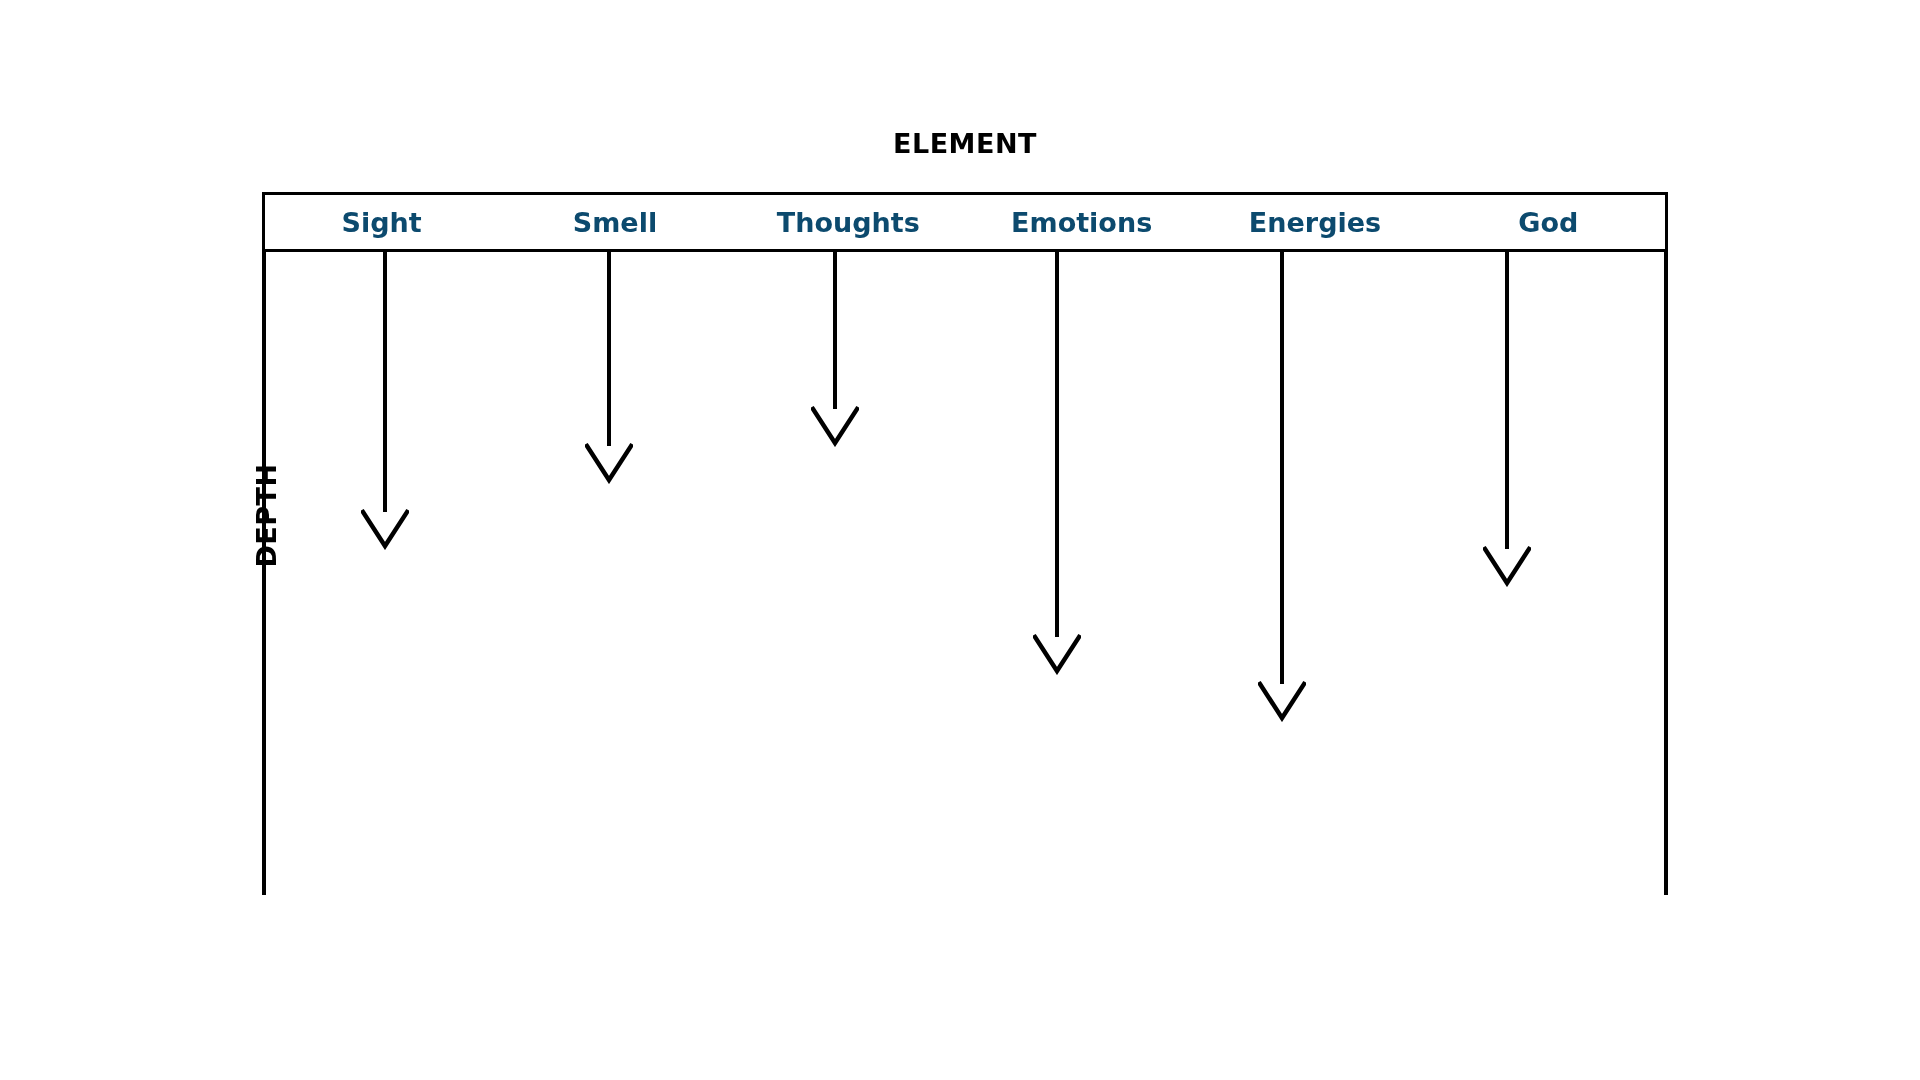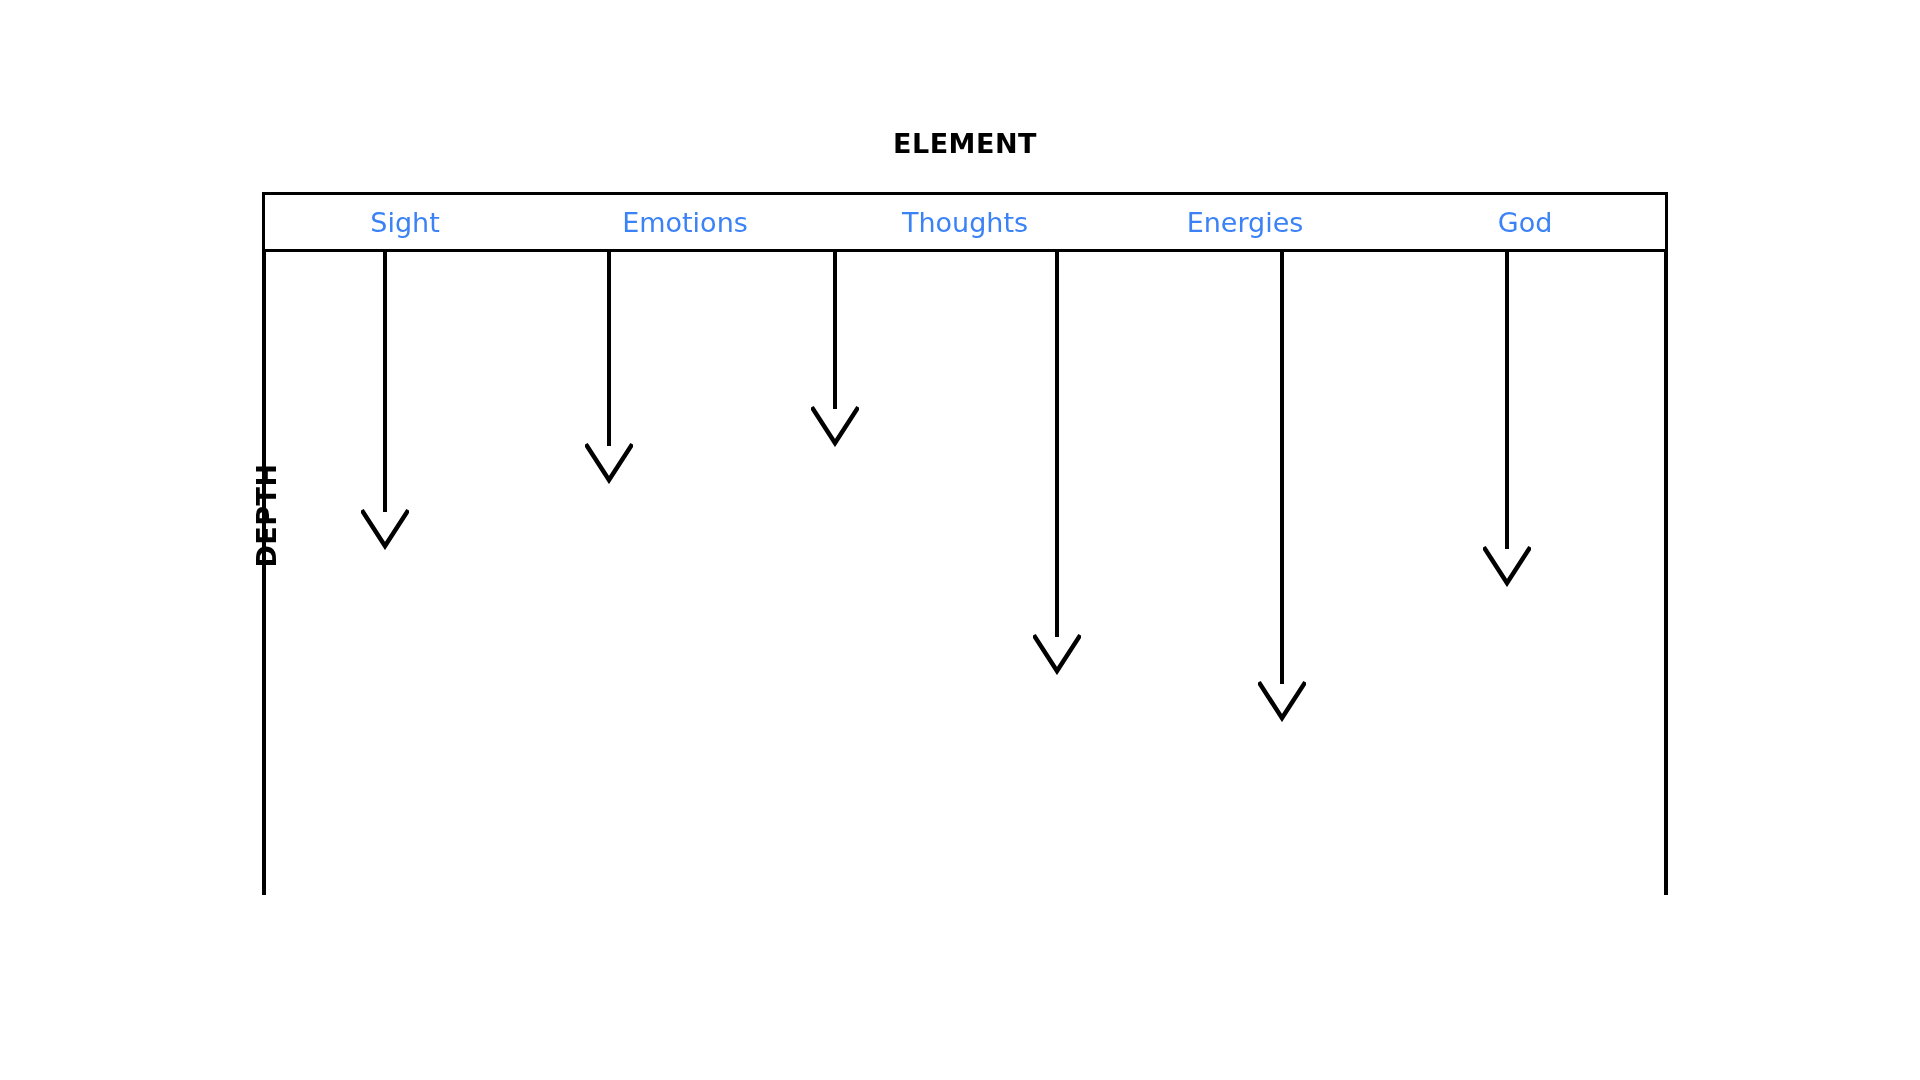--- a/index.html
+++ b/index.html
@@ -66,23 +66,23 @@
     border: 3px solid #000;
     display: flex;
     background: #fff;
   }
   .header-cell {
     flex: 1 1 0;
     display: flex;
     align-items: center;
     justify-content: center;
     font-size: 27px;
-    font-weight: normal;
+    font-weight: bold;
     line-height: 1;
-    color: #3b82f6;
+    color: #0c4a6e;
     white-space: nowrap;
     box-sizing: border-box;
   }
 
   
   #axis-left {
     position: absolute;
     left: 262px;
     top: 252px;
     width: 4px;
@@ -134,24 +134,27 @@
 
   <div id="chart-title">ELEMENT</div>
 
   <div id="depth-label">DEPTH</div>
 
   <div id="header-table">
     <div class="header-cell">
       <span>Sight</span>
     </div>
     <div class="header-cell">
+      <span>Smell</span>
+    </div>
+    <div class="header-cell">
+      <span>Thoughts</span>
+    </div>
+    <div class="header-cell">
       <span>Emotions</span>
-    </div>
-    <div class="header-cell">
-      <span>Thoughts</span>
     </div>
     <div class="header-cell">
       <span>Energies</span>
     </div>
     <div class="header-cell">
       <span>God</span>
     </div>
   </div>
 
   <div id="axis-left"></div>

